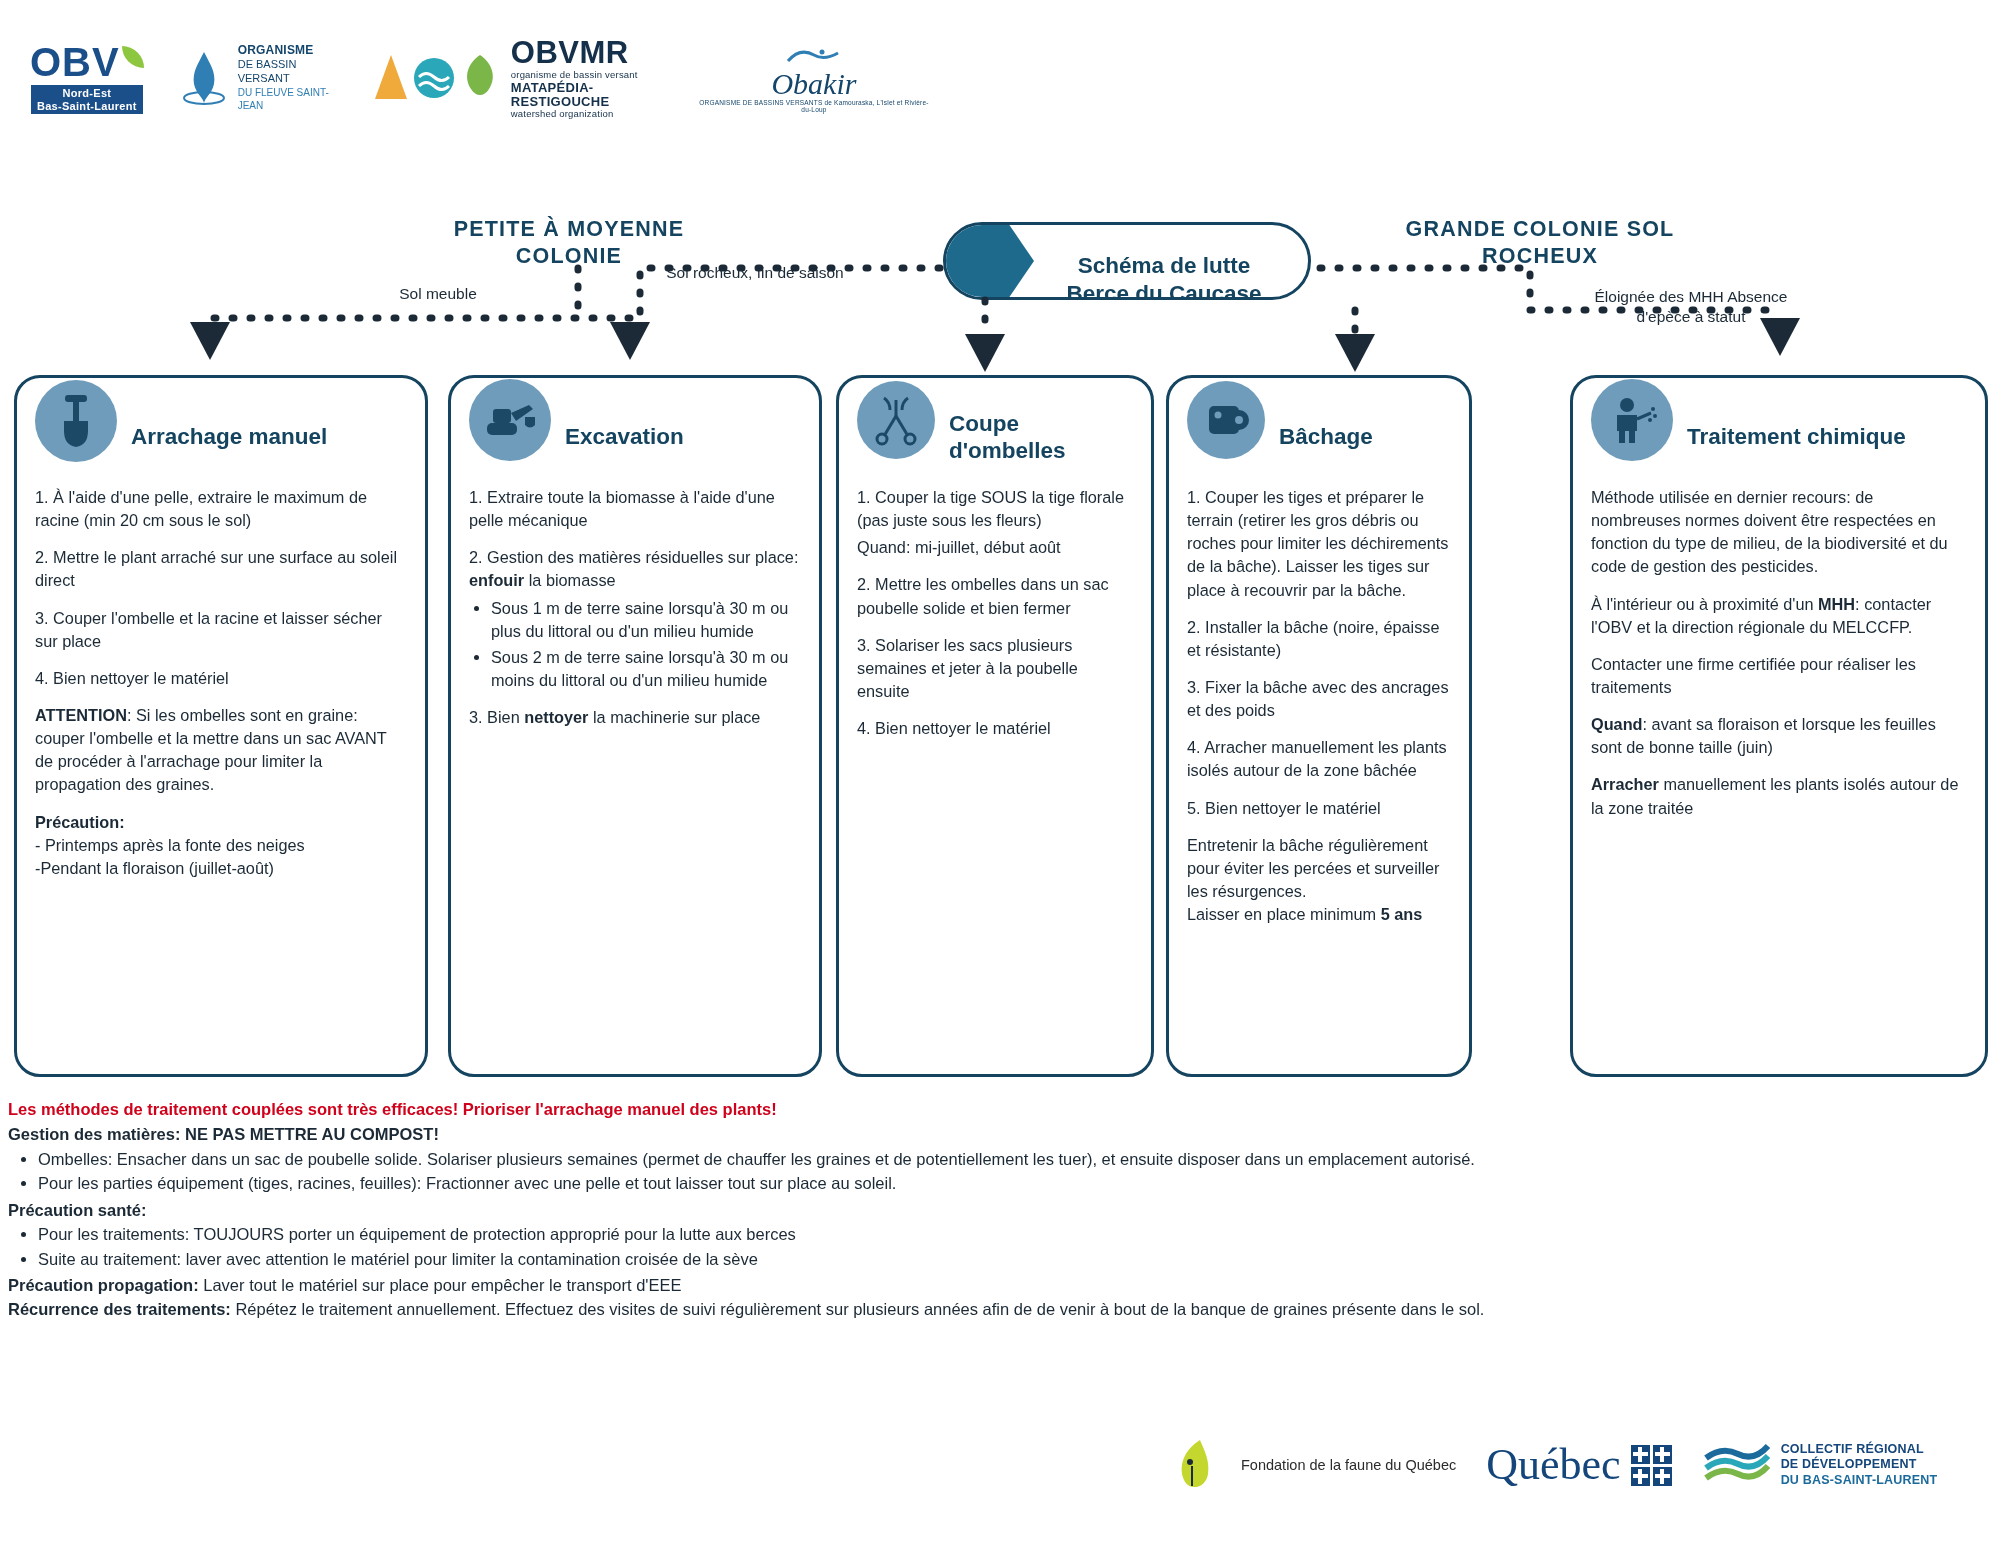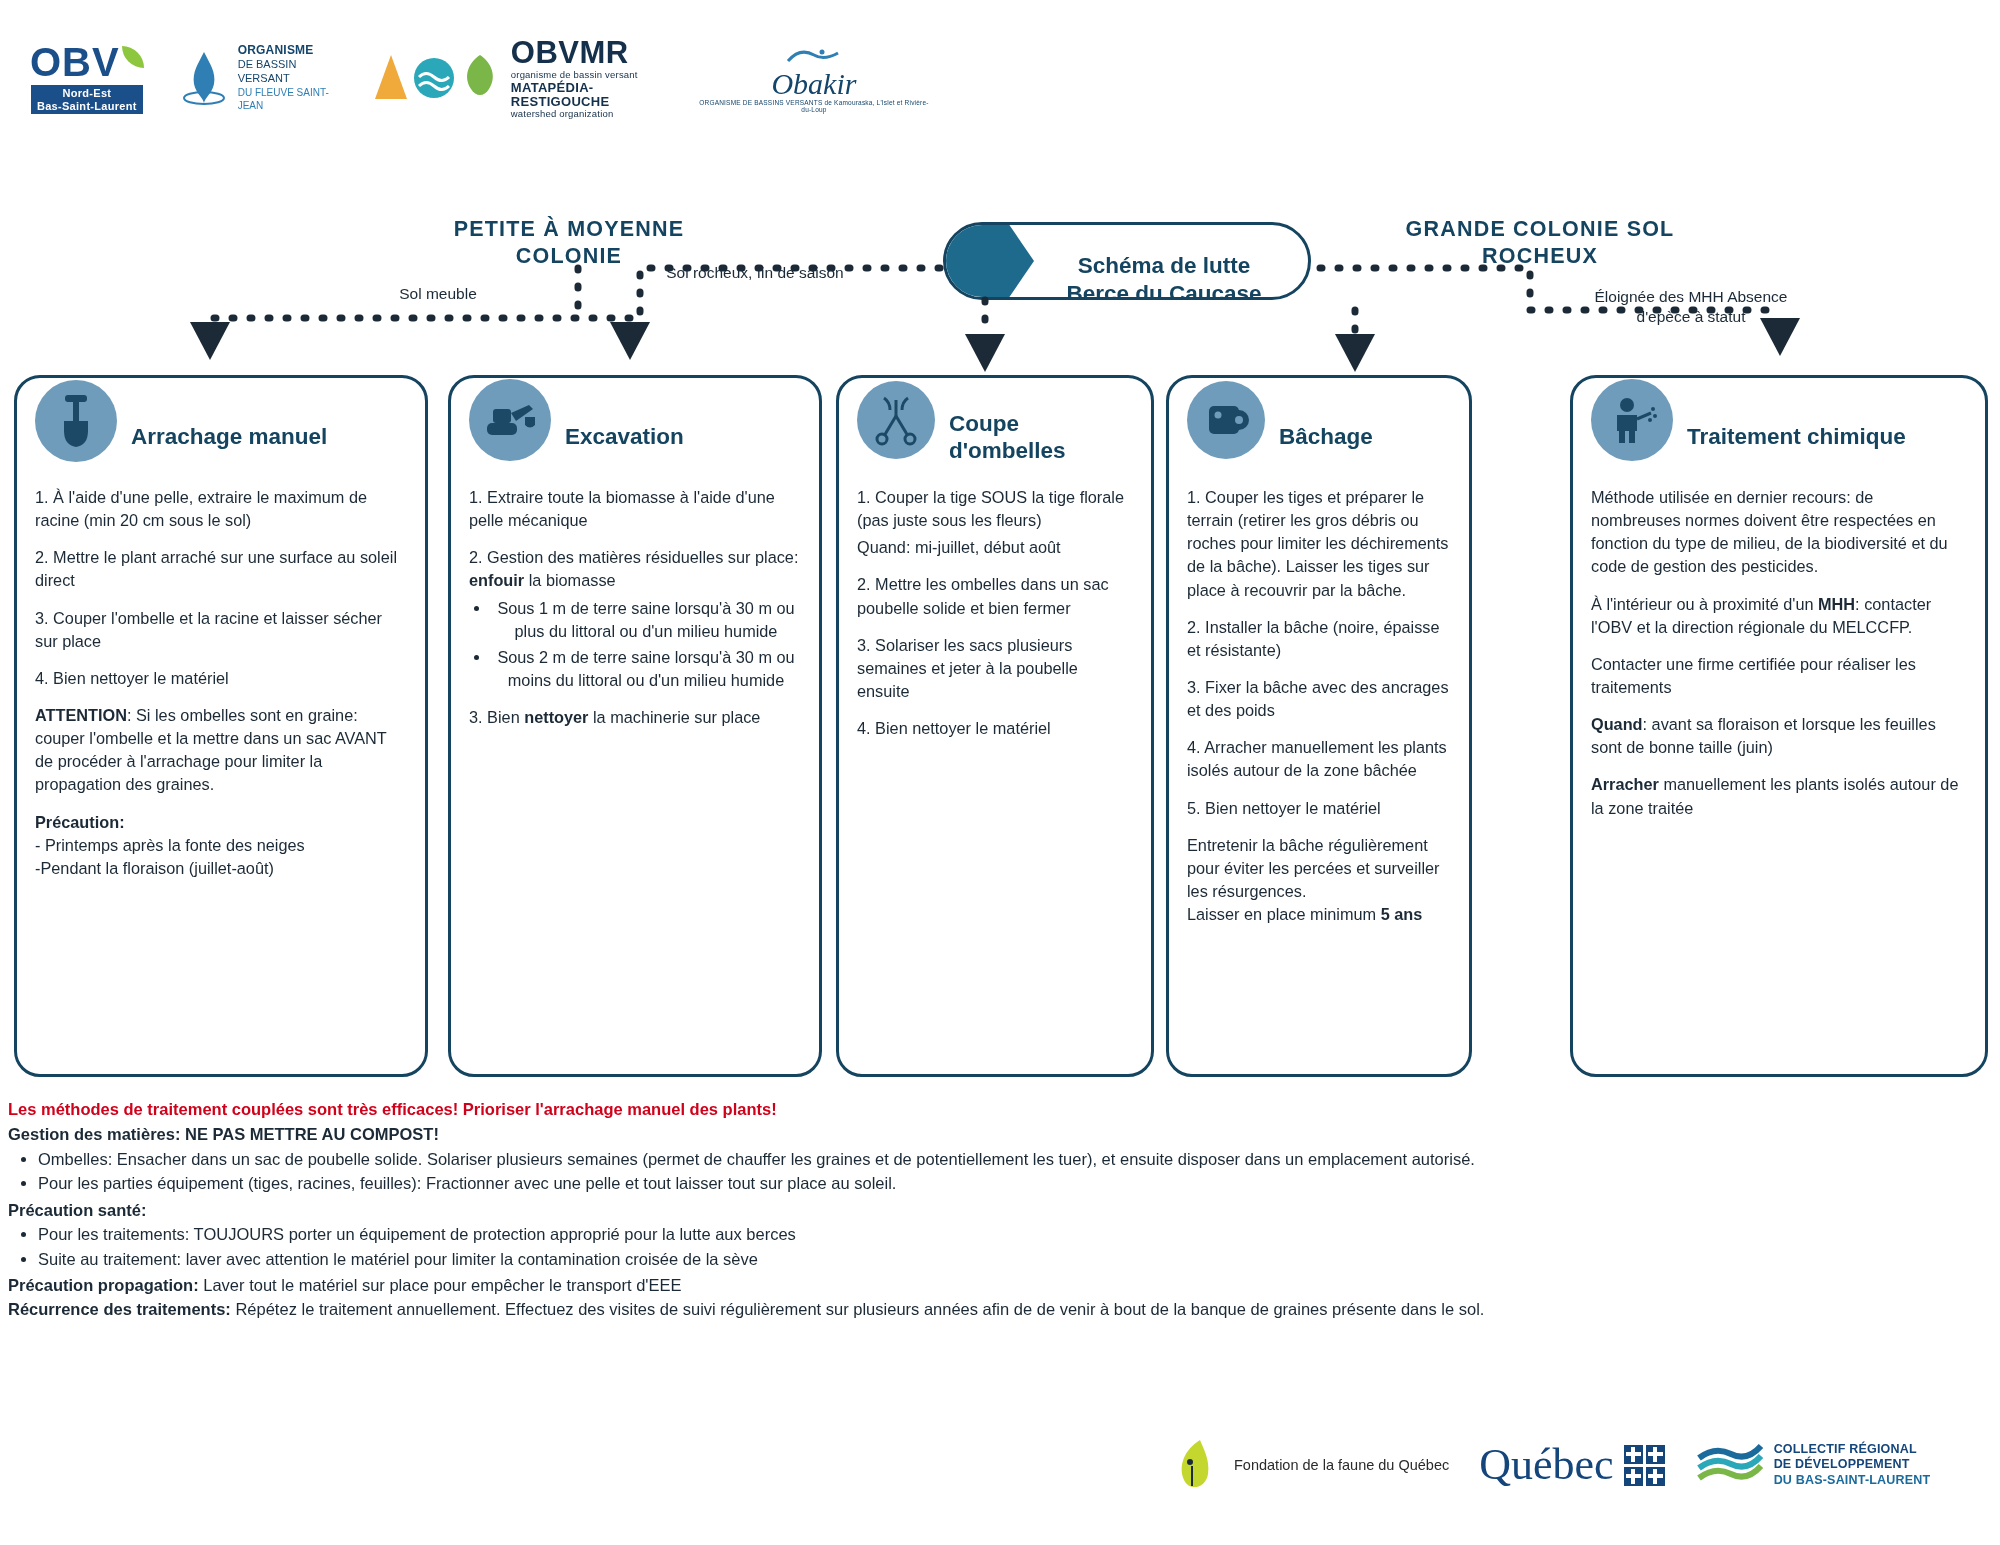--- a/index.html
+++ b/index.html
@@ -133,21 +133,21 @@
     display: flex; align-items: center; justify-content: center;
     position: relative; overflow: hidden;
   }
   #card-2 .card-icon, #card-3 .card-icon { width: 78px; height: 78px; flex-basis: 78px; }
   .card-title {
     font-size: 22.5px; font-weight: bold; color: #14445f; line-height: 1.22;
   }
   .card-body { font-size: 16.3px; line-height: 1.42; color: #1b2a36; }
   .card-body p { margin: 0 0 14px 0; }
   .card-body ul { margin: 2px 0 14px 0; padding-left: 22px; }
-  .card-body li { margin-bottom: 3px; text-align: center; }
+  .card-body li { margin-bottom: 3px; }
   .card-body b { font-weight: bold; }
   .card-body .nomargin { margin-bottom: 4px; }
 
   
   .card .card-icon { margin-top: -34px; }
   #card-0 .card-icon { margin-top: -32px; }
 
   
   .notes {
     position: absolute;
@@ -160,21 +160,21 @@
   .notes li { margin-bottom: 1px; }
   .notes .line { margin-bottom: 1px; }
   .notes .line b { font-weight: bold; }
 
   
   .footer-logos {
     position: absolute; left: 1170px; top: 1420px;
     width: 790px; height: 90px;
     display: flex; align-items: center; gap: 30px;
   }
-  .fdf { display: flex; align-items: center; gap: 18px; }
+  .fdf { display: flex; align-items: center; gap: 25px; }
   .fdf-mark { width: 46px; height: 58px; position: relative; }
   .fdf-text { font-size: 14.5px; color: #2b2b2b; }
   .qc {
     display: flex; align-items: center; gap: 10px;
   }
   .qc-word { font-family: "Liberation Serif", serif; font-size: 44px; color: #14457b; line-height: 1; }
   .qc-flag { display: grid; grid-template-columns: 1fr 1fr; gap: 3px; }
   .qc-flag span {
     width: 19px; height: 19px; background: #14457b; position: relative;
   }

